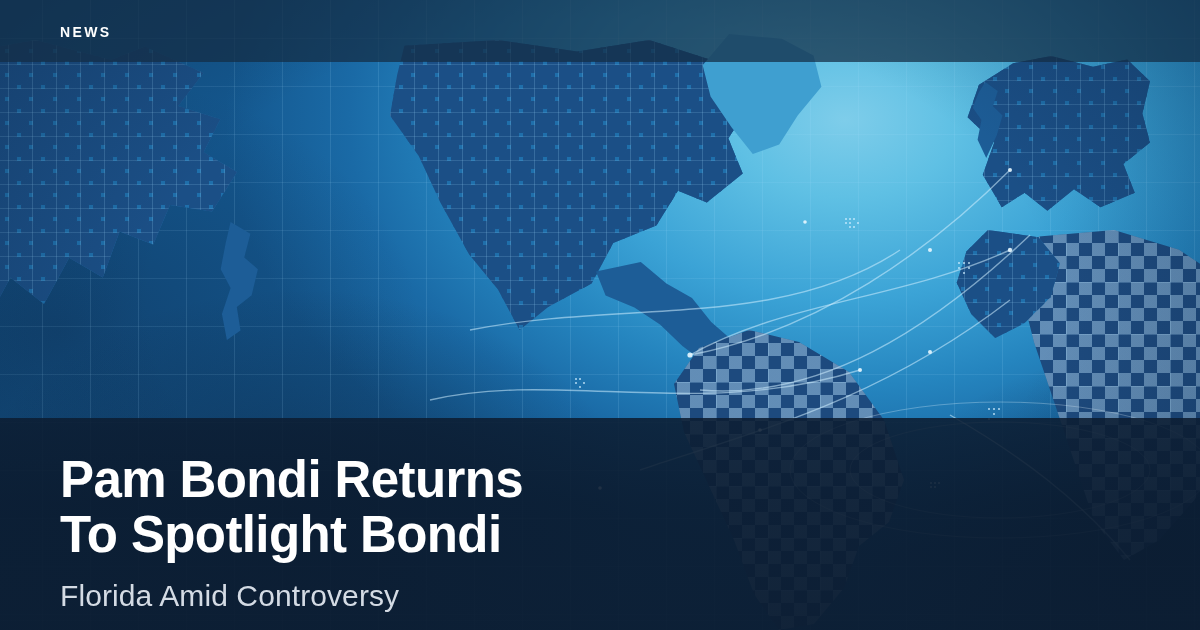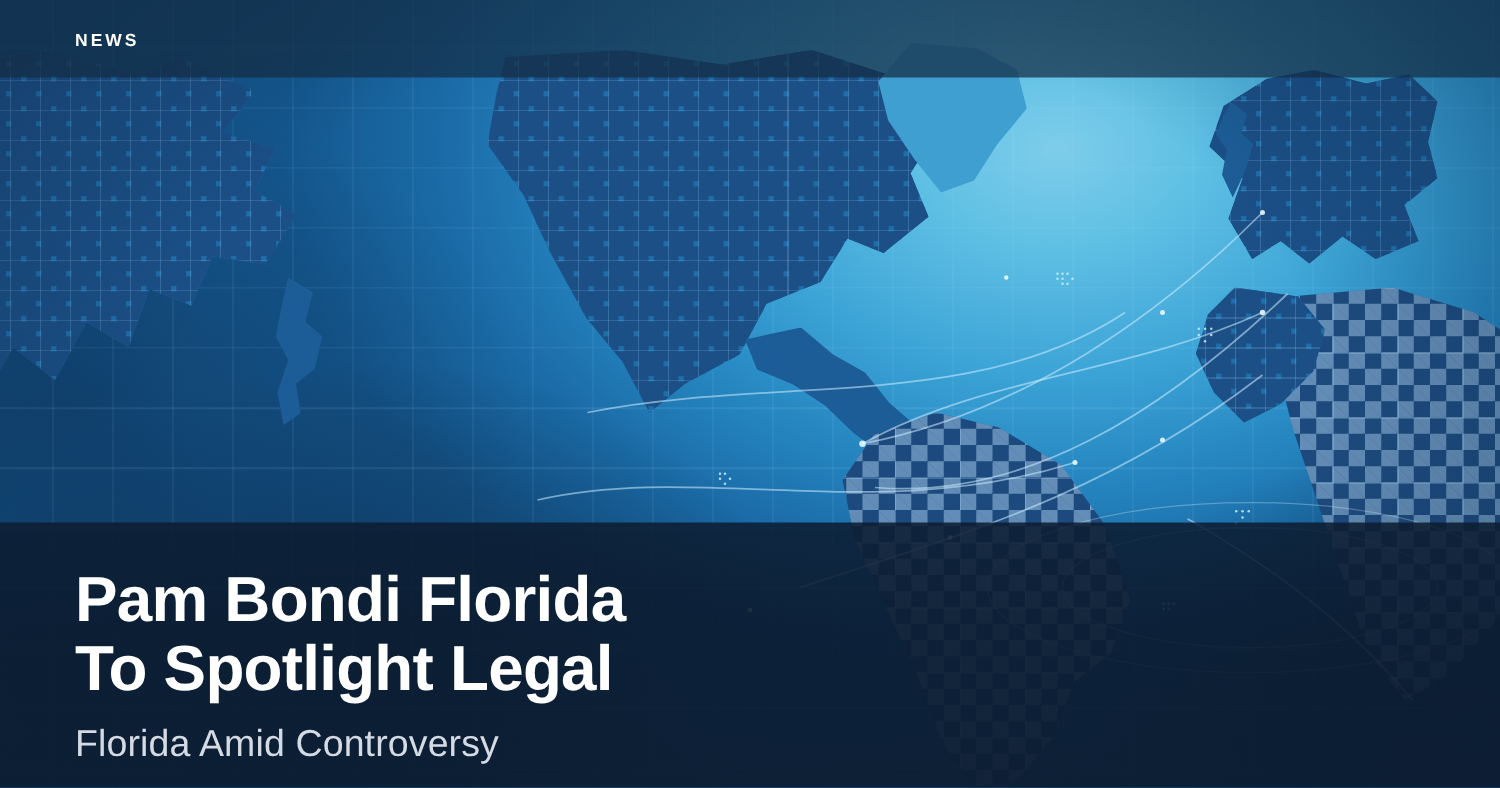--- a/index.html
+++ b/index.html
@@ -254,19 +254,19 @@
   </div>
 
   <div class="layer" id="vignette"></div>
 
   <div id="top-band"></div>
   <div id="news-label">NEWS</div>
 
   <div id="bottom-band"></div>
 
   <h1 id="headline">
-    <span class="ln">Pam Bondi Florida</span>
-    <span class="ln">To Spotlight Legal</span>
+    <span class="ln">Pam Bondi Returns</span>
+    <span class="ln">To Spotlight Bondi</span>
   </h1>
 
   <div id="subhead">Florida Amid Controversy</div>
 
 </div>
 
 </body></html>

